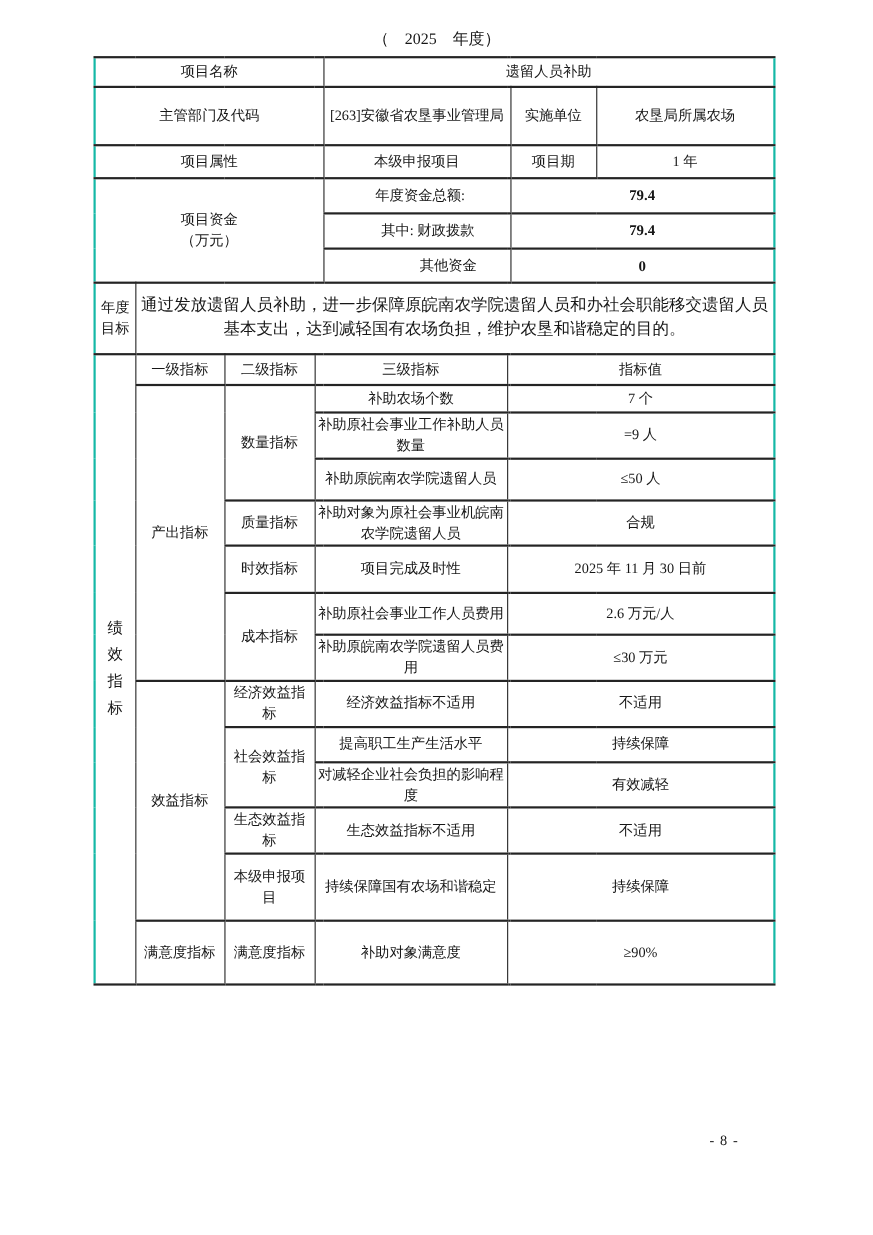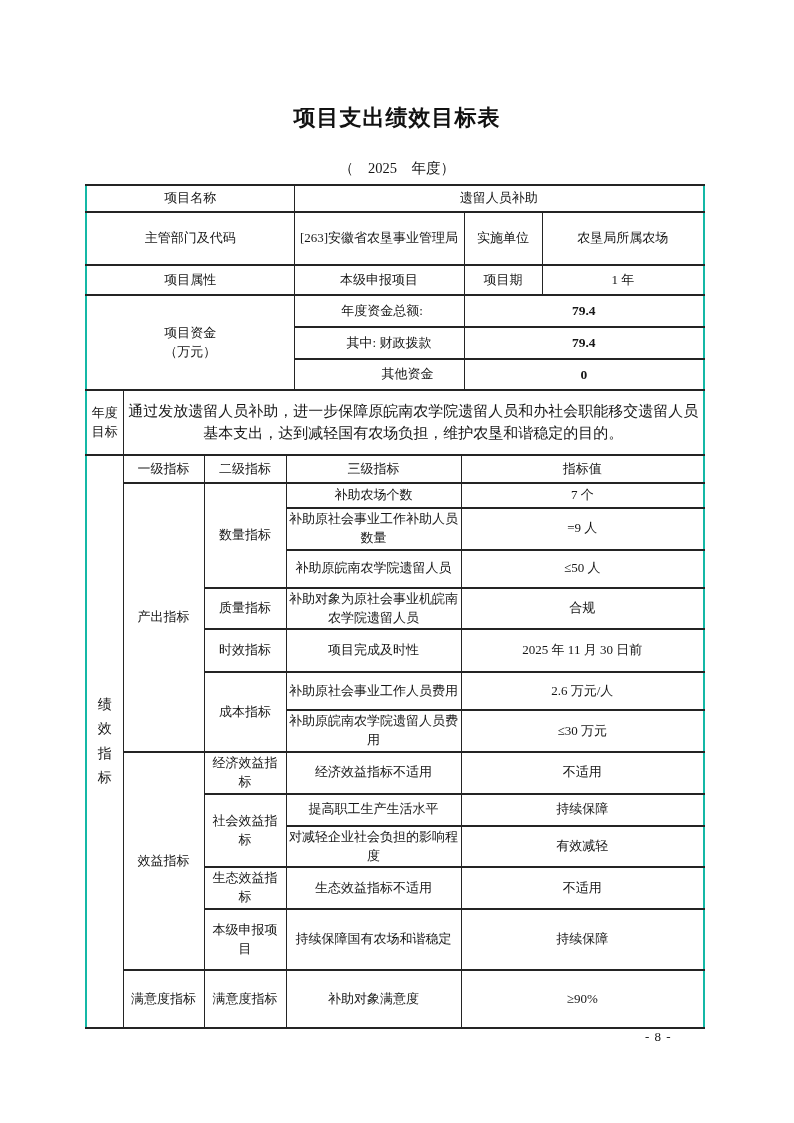--- a/index.html
+++ b/index.html
@@ -54,21 +54,20 @@
   .page-num{
     position:absolute;top:1029px;left:645px;
     font-size:13px;color:#161616;letter-spacing:1px;
   }
 </style>
 </head>
 <body>
 
 <div class="page">
 
-  <div class="doc-title">项目支出绩效目标表</div>
   <div class="doc-subtitle">（　2025　年度）</div>
 
   <table class="form">
     <colgroup>
       <col style="width:37px">
         <col style="width:81px">
         <col style="width:82px">
         <col style="width:8px">
       <col style="width:167px">
         <col style="width:3px">

